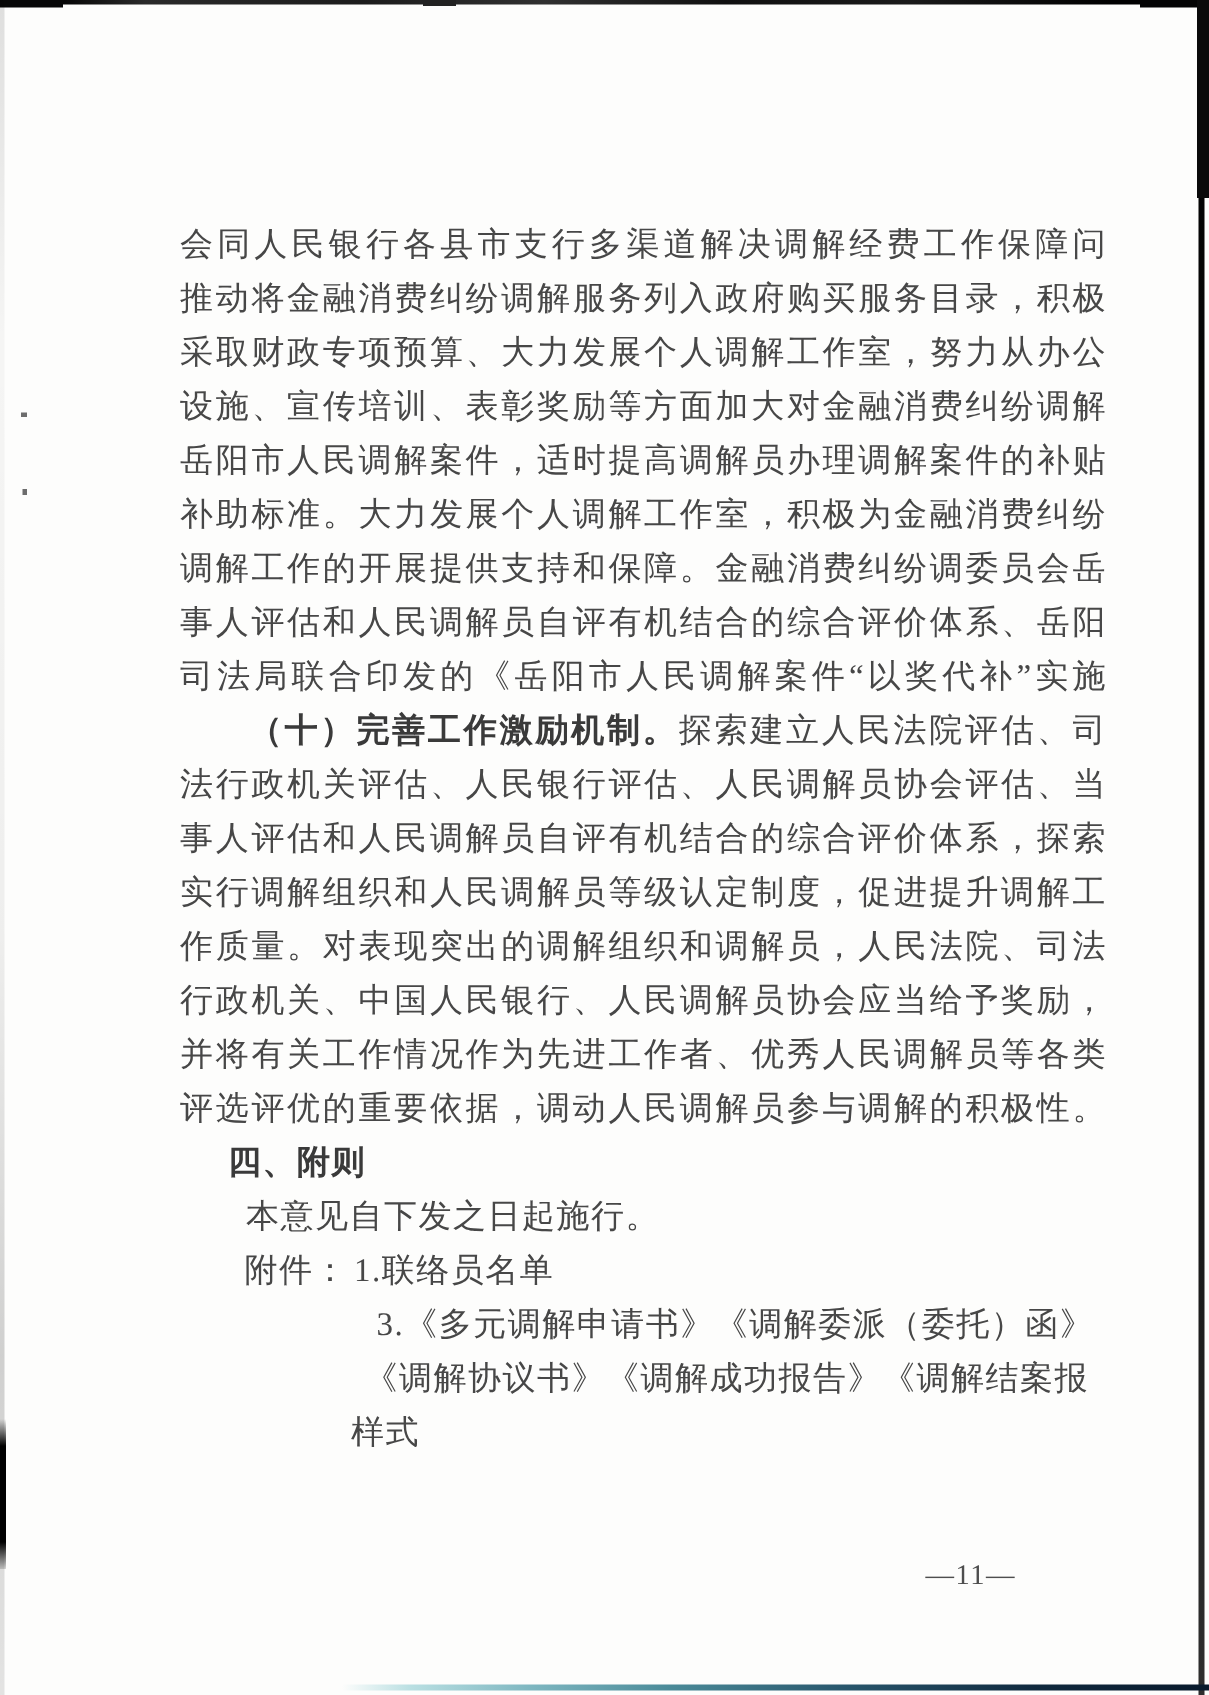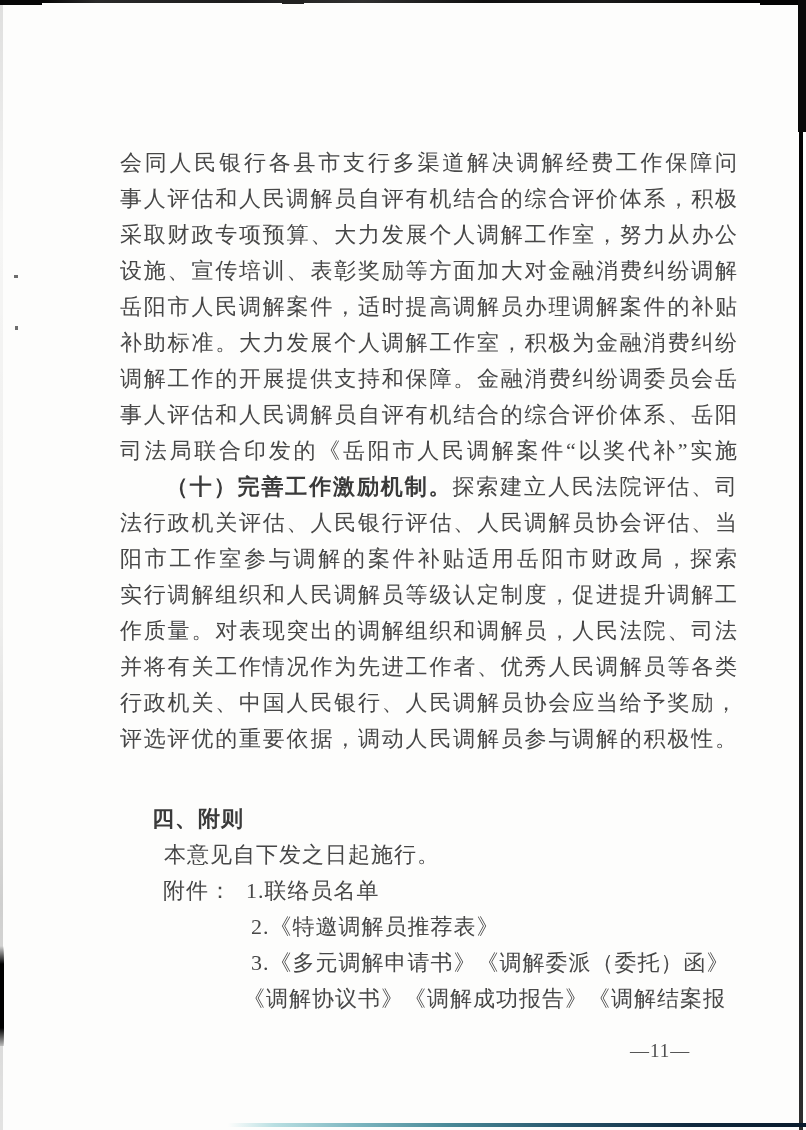--- a/index.html
+++ b/index.html
@@ -42,29 +42,29 @@
   .body-block{
     position:absolute;left:120px;top:145px;width:618px;
     color:#474747;
     font-size:22px;
     letter-spacing:1px;
   }
   .line{height:36px;line-height:36px;overflow:hidden;}
   .jst{text-align:justify;text-align-last:justify;}
   .hei{font-weight:700;color:#3a3a3a;font-family:Liberation Sans, sans-serif;}
   .ind-h{text-indent:46px;}
-  .ind-s{text-indent:32px;margin-top:44px;}
+  .ind-s{text-indent:32px;}
   .ind-b{text-indent:44px;}
   .ind-att{text-indent:43px;}
   .ind-item{text-indent:131px;}
   .ind-deep{text-indent:123px;}
   .ind-ys{text-indent:114px;}
-  .att-gap{margin-left:14px;}
+  .att-gap{margin-left:4px;}
   .page-number{
-    position:absolute;left:630px;top:1040px;
+    position:absolute;left:617px;top:1040px;
     color:#4e4e4e;font-size:19px;letter-spacing:1px;
     font-family:"Liberation Serif","DejaVu Serif",serif;
   }
 </style>
 </head>
 <body>
 
 <div class="page">
 
   <div class="top-edge"></div>
@@ -74,39 +74,39 @@
   <div class="right-edge"></div>
   <div class="right-edge-top"></div>
   <div class="left-edge"></div>
   <div class="left-strip"></div>
   <div class="bottom-scan-line"></div>
   <div class="speck speck-1"></div>
   <div class="speck speck-2"></div>
 
   <div class="body-block">
     <div class="line jst">会同人民银行各县市支行多渠道解决调解经费工作保障问题，</div>
-    <div class="line jst">事人评估和人民调解员自评有机结合的综合评价体系，积极</div>
+    <div class="line jst">推动将金融消费纠纷调解服务列入政府购买服务目录，积极</div>
     <div class="line jst">采取财政专项预算、大力发展个人调解工作室，努力从办公</div>
     <div class="line jst">设施、宣传培训、表彰奖励等方面加大对金融消费纠纷调解</div>
     <div class="line jst">岳阳市人民调解案件，适时提高调解员办理调解案件的补贴</div>
     <div class="line jst">补助标准。大力发展个人调解工作室，积极为金融消费纠纷</div>
     <div class="line jst">调解工作的开展提供支持和保障。金融消费纠纷调委员会岳</div>
     <div class="line jst">事人评估和人民调解员自评有机结合的综合评价体系、岳阳市</div>
     <div class="line jst">司法局联合印发的《岳阳市人民调解案件“以奖代补”实施</div>
     <div class="line jst ind-h"><span class="hei">（十）完善工作激励机制。</span><span>探索建立人民法院评估、司</span></div>
     <div class="line jst">法行政机关评估、人民银行评估、人民调解员协会评估、当</div>
-    <div class="line jst">阳市工作室参与调解的案件补贴适用岳阳市财政局，探索</div>
+    <div class="line jst">事人评估和人民调解员自评有机结合的综合评价体系，探索</div>
     <div class="line jst">实行调解组织和人民调解员等级认定制度，促进提升调解工</div>
     <div class="line jst">作质量。对表现突出的调解组织和调解员，人民法院、司法</div>
+    <div class="line jst">行政机关、中国人民银行、人民调解员协会应当给予奖励，</div>
     <div class="line jst">并将有关工作情况作为先进工作者、优秀人民调解员等各类</div>
-    <div class="line jst">行政机关、中国人民银行、人民调解员协会应当给予奖励，</div>
     <div class="line jst">评选评优的重要依据，调动人民调解员参与调解的积极性。</div>
     <div class="line ind-s hei">四、附则</div>
     <div class="line ind-b">本意见自下发之日起施行。</div>
     <div class="line ind-att"><span>附件：</span><span class="att-gap">1.联络员名单</span></div>
-    <div class="line ind-item">2.《特邀调解员推荐表》</div>
     <div class="line ind-item">3.《多元调解申请书》《调解委派（委托）函》</div>
     <div class="line ind-deep">《调解协议书》《调解成功报告》《调解结案报告》</div>
+    <div class="line ind-ys">样式</div>
   </div>
 
   <div class="page-number">—11—</div>
 
 </div>
 
 </body></html>

